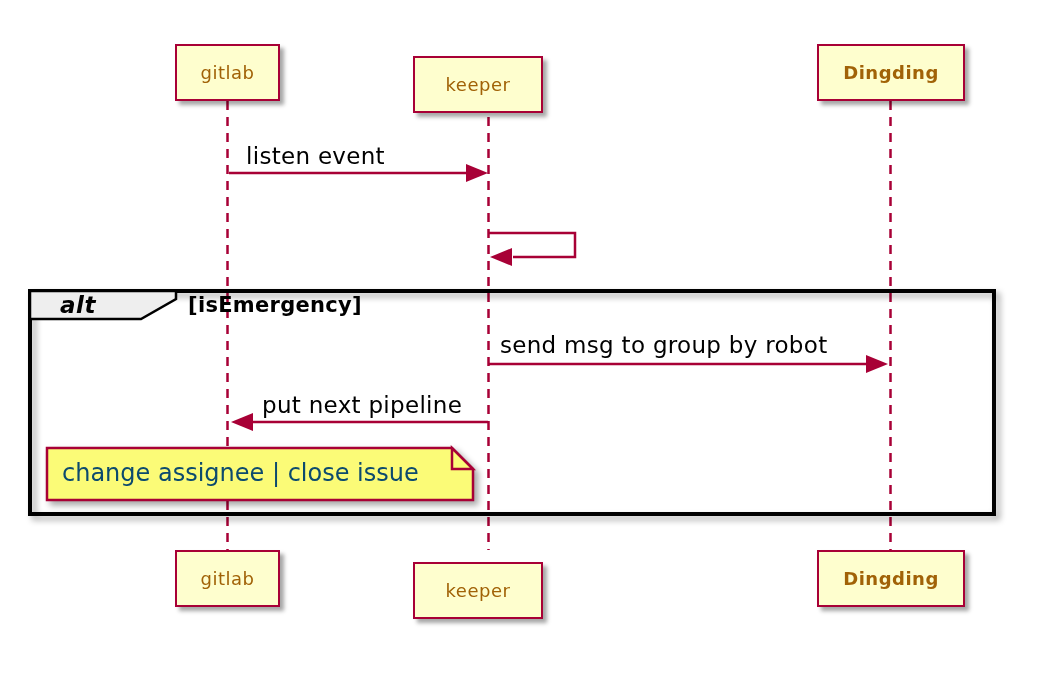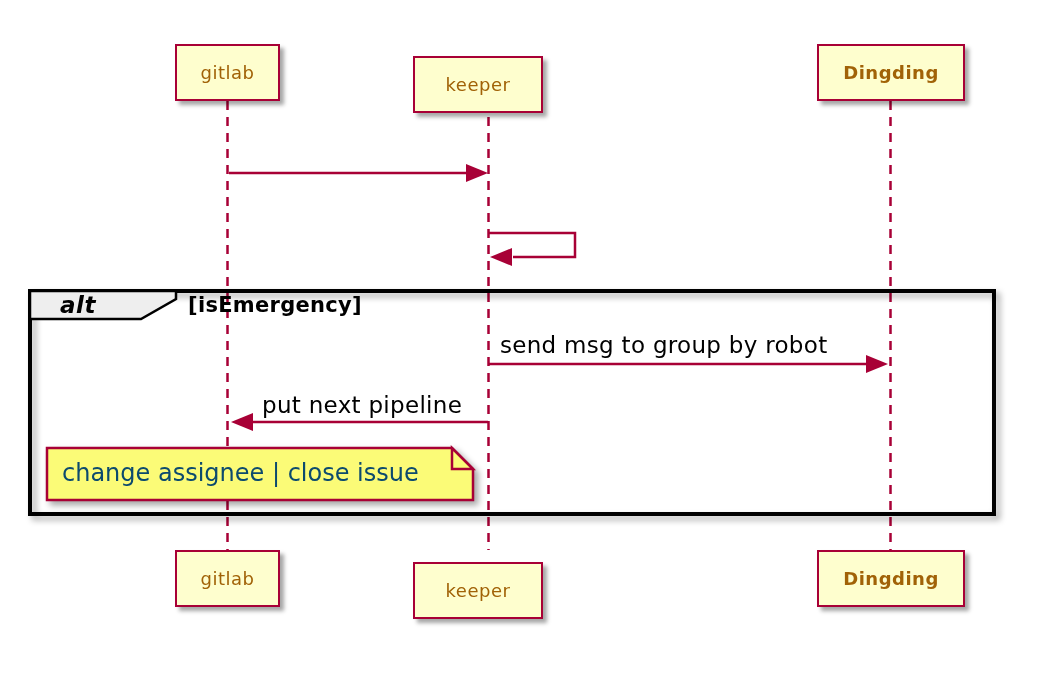--- a/index.html
+++ b/index.html
@@ -101,20 +101,21 @@
     <div class="pbox keeper">keeper</div>
     <div class="pbox dingding">Dingding</div>
   </div>
 
   <div class="row-bottom">
     <div class="pbox gitlab">gitlab</div>
     <div class="pbox keeper">keeper</div>
     <div class="pbox dingding">Dingding</div>
   </div>
 
+  <div class="msg m1">listen event</div>
   <div class="msg m3">send msg to group by robot</div>
   <div class="msg m4">put next pipeline</div>
 
   <div class="alt-op">alt</div>
   <div class="alt-guard">[isEmergency]</div>
 
   <div class="note-text">change assignee | close issue</div>
 
 </div>
 

